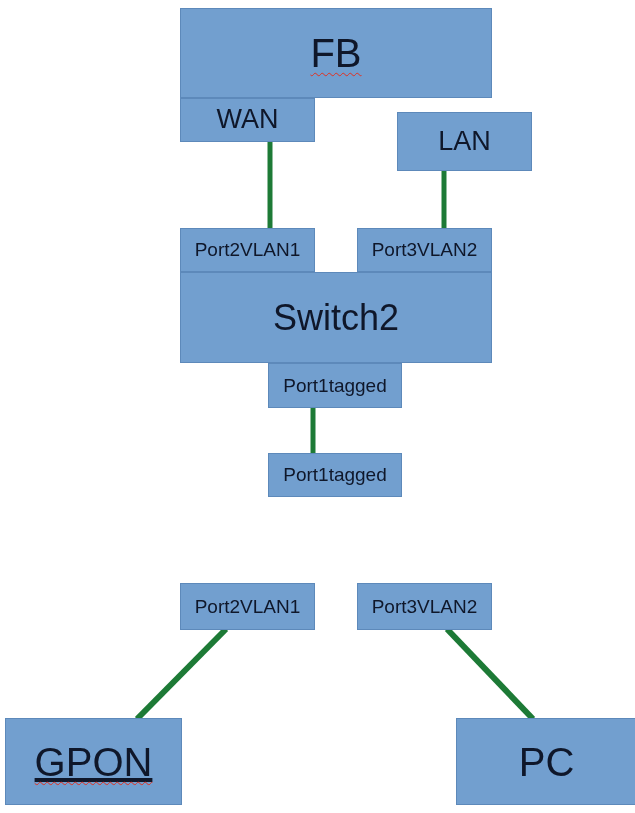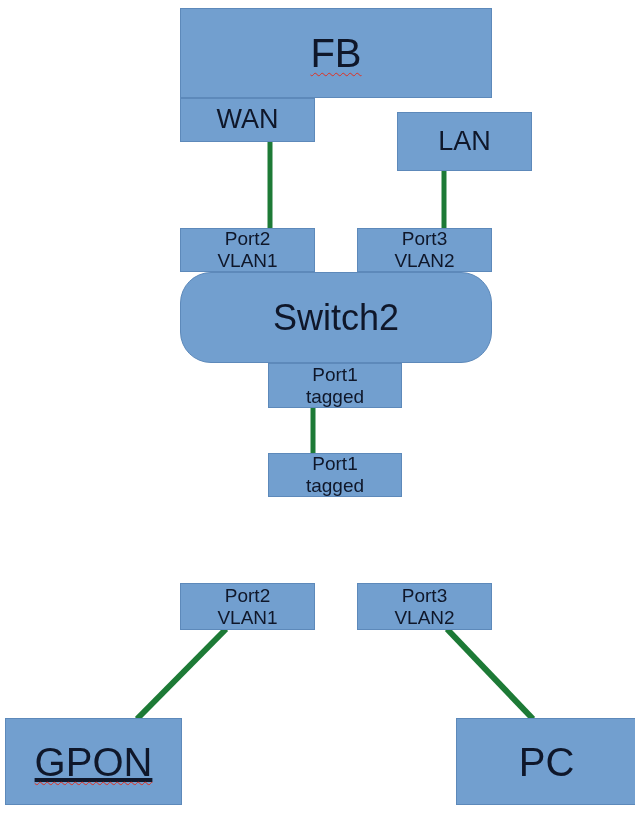--- a/index.html
+++ b/index.html
@@ -19,21 +19,20 @@
     box-sizing: border-box;
     display: flex;
     align-items: center;
     justify-content: center;
     text-align: center;
   }
   .label-xl { font-size: 40px; line-height: 1.1; }
   .label-lg { font-size: 36px; line-height: 1.1; }
   .label-md { font-size: 27px; line-height: 1.1; }
   .port {
-    flex-direction: column;
     font-size: 19px;
     line-height: 22px;
   }
   .misspell {
     text-decoration-line: underline;
     text-decoration-style: wavy;
     text-decoration-color: #e03020;
     text-decoration-thickness: 1px;
     text-underline-offset: 5px;
   }
@@ -68,21 +67,21 @@
   </div>
 
   <div class="box port" style="left:180px; top:228px; width:135px; height:44px;">
     <span>Port2</span>
     <span>VLAN1</span>
   </div>
   <div class="box port" style="left:357px; top:228px; width:135px; height:44px;">
     <span>Port3</span>
     <span>VLAN2</span>
   </div>
-  <div class="box label-lg" style="left:180px; top:272px; width:312px; height:91px;border-radius:31px;">
+  <div class="box label-lg" style="left:180px; top:272px; width:312px; height:91px;">
     <span>Switch2</span>
   </div>
   <div class="box port" style="left:268px; top:363px; width:134px; height:45px;">
     <span>Port1</span>
     <span>tagged</span>
   </div>
 
   <div class="box port" style="left:268px; top:453px; width:134px; height:44px;">
     <span>Port1</span>
     <span>tagged</span>

